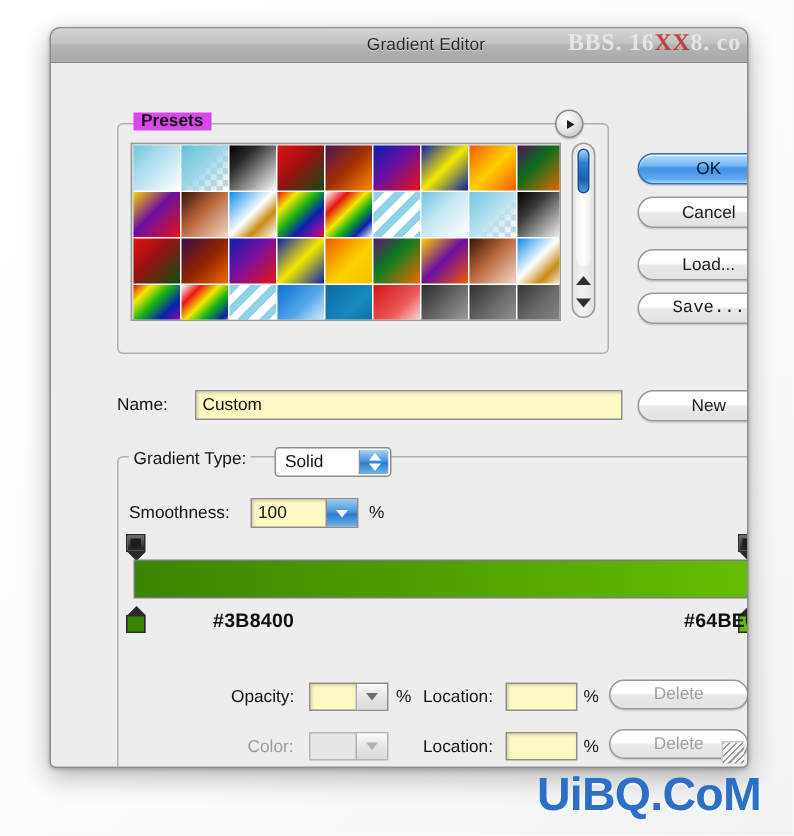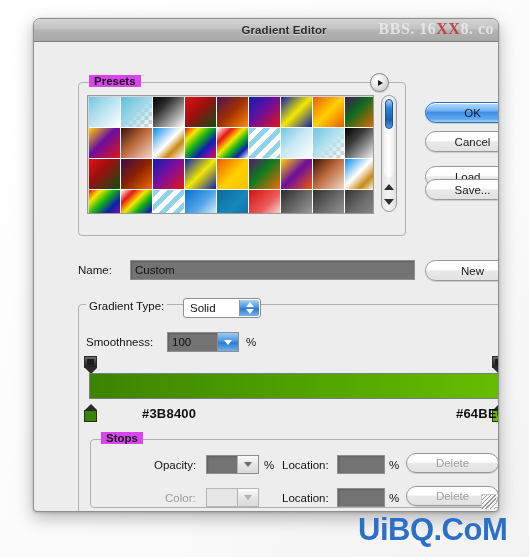--- a/index.html
+++ b/index.html
@@ -32,21 +32,21 @@
     position: relative;
     height: 22px;
     background: linear-gradient(to bottom,#d4d4d4 0%, #c2c2c2 45%, #b4b4b4 50%, #a8a8a8 100%);
     border-bottom: 1px solid #7d7d7d;
     border-radius: 6px 6px 0 0;
     display: flex; align-items: center; justify-content: center;
   }
   .title-text {
     font-size: 11.5px;
     color: #2a2a2a;
-    font-weight: bold;
+    font-weight: normal;
     letter-spacing: .1px;
     text-shadow: 0 1px 0 rgba(255,255,255,.55);
     margin-left: 36px;
   }
 
   
   .wm-top {
     position: absolute;
     right: 4px; top: 1px;
     font-size: 16px;
@@ -171,34 +171,34 @@
     box-sizing: border-box;
   }
   .btn.primary {
     background: linear-gradient(to bottom,#b9dcff 0%, #78b6f4 38%, #3f8fe4 50%, #60a9ef 85%, #a8d3fb 100%);
     border-color: #2f6fb8;
     color: #0c1b28;
   }
   #ok-button     { left: 391px; top: 60px;  width: 95px; }
   #cancel-button { left: 391px; top: 89px;  width: 95px; }
   #load-button   { left: 391px; top: 124px; width: 95px; }
-  #save-button   { left: 391px; top: 137px; width: 95px; }
+  #save-button   { left: 391px; top: 153px; width: 95px; font-family: Liberation Mono, monospace; }
   #new-button    { left: 391px; top: 218px; width: 95px; }
   .btn.new-btn { }
 
   
   .label {
     position: absolute;
     font-size: 11.5px;
     color: #131313;
   }
   #name-label { left: 44px; top: 222px; }
   .textfield {
     position: absolute;
-    background: #737373;
+    background: #fef9c3;
     border: 1px solid #8e8e8e;
     box-shadow: inset 1px 1px 2px rgba(0,0,0,.18);
     font-size: 11.5px;
     color: #111;
     display: flex; align-items: center;
     padding: 0 4px;
     box-sizing: border-box;
   }
   #name-input { left: 96px; top: 218px; width: 285px; height: 20px; }
 
@@ -564,23 +564,20 @@
         <div class="sq" id="cstop-left-sq" style="background: rgb(59, 132, 0);"></div>
       </div>
       <div class="col-stop" id="color-stop-right">
         <div class="pt"></div>
         <div class="sq" id="cstop-right-sq" style="background: rgb(100, 190, 0);"></div>
       </div>
 
       <span class="hexlabel" id="hex-left">#3B8400</span>
       <span class="hexlabel" id="hex-right">#64BE00</span>
 
-      <div class="groupbox" id="stops-group">
-        <span class="group-legend" id="stops-legend">Stops</span>
-      </div>
 
       <span class="sub-label" id="opacity-label">Opacity:</span>
       <div class="textfield" id="opacity-field">
         <span></span>
         <span class="dd-arrow gray">
             <span class="tri-dn"></span>
           </span>
       </div>
       <span class="sub-label" id="opacity-pct">%</span>
 

